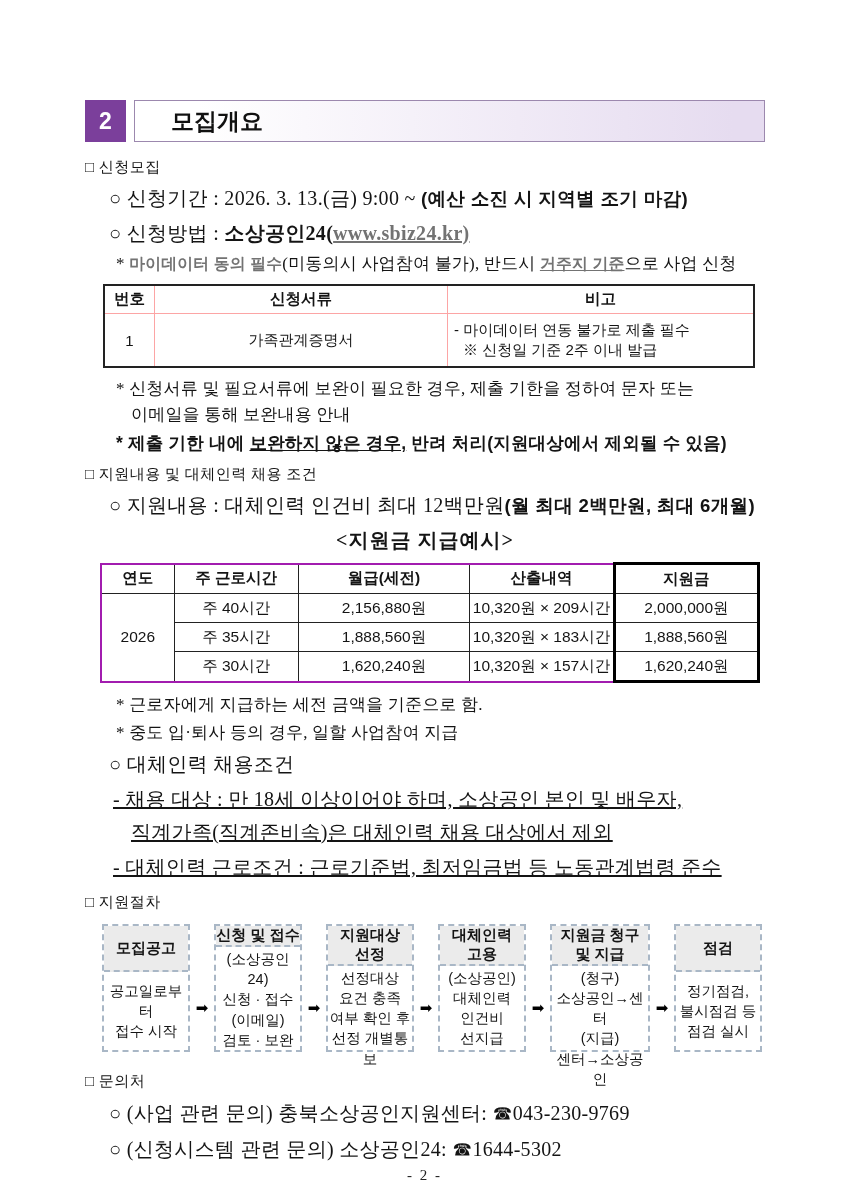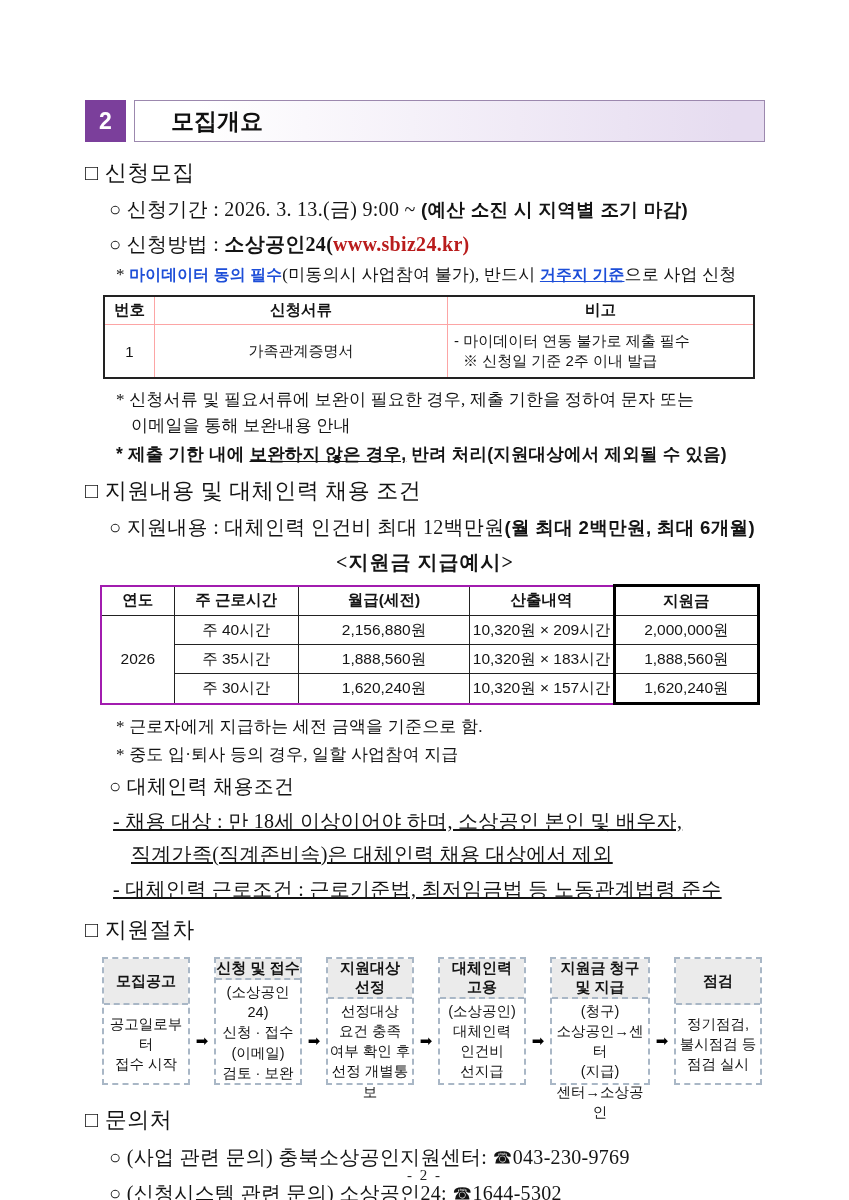--- a/index.html
+++ b/index.html
@@ -22,28 +22,28 @@
     display:flex;align-items:center;justify-content:center;
   }
   .hdr-title{
     flex:1;margin-left:8px;
     border:1px solid #9c88ae;
     background:linear-gradient(to right,#ffffff 10%,#e6dcf0 95%);
     font-family:"Liberation Sans", sans-serif;font-weight:bold;font-size:23px;color:#111;
     display:flex;align-items:center;padding-left:36px;box-sizing:border-box;
   }
 
-  .sq{font-size:22px;margin-top:16px;letter-spacing:0.5px;}
+  .sq{font-size:15px;margin-top:16px;letter-spacing:0.5px;}
   .ln{font-size:20px;margin-top:8px;letter-spacing:0.3px;}
   .ind1{padding-left:24px;}
   .note{font-size:17px;margin-top:5px;padding-left:31px;letter-spacing:0.2px;}
   .note .cont{display:block;padding-left:15px;margin-top:3px;}
   .emg{font-family:"Liberation Sans", sans-serif;font-weight:bold;font-size:0.93em;}
-  .blue{color:#1d4ed8;}
-  .link{color:#b91c1c;font-weight:bold;cursor:pointer;}
+  .blue{color:#737373;}
+  .link{color:#737373;text-decoration:underline;font-weight:bold;cursor:pointer;}
   .bold{font-weight:bold;}
   .ul{text-decoration:underline;}
   .boldnote{font-family:"Liberation Sans", sans-serif;font-weight:bold;font-size:17.5px;}
 
   
   .tbl1{border-collapse:collapse;margin:9px 0 0 18px;width:652px;
     font-family:"Liberation Sans", sans-serif;font-size:15px;}
   .tbl1 th,.tbl1 td{border:1px solid #fca5a5;}
   .tbl1{border:2px solid #222;}
   .tbl1 th{font-size:15.5px;font-weight:bold;height:25px;background:#fff;}

